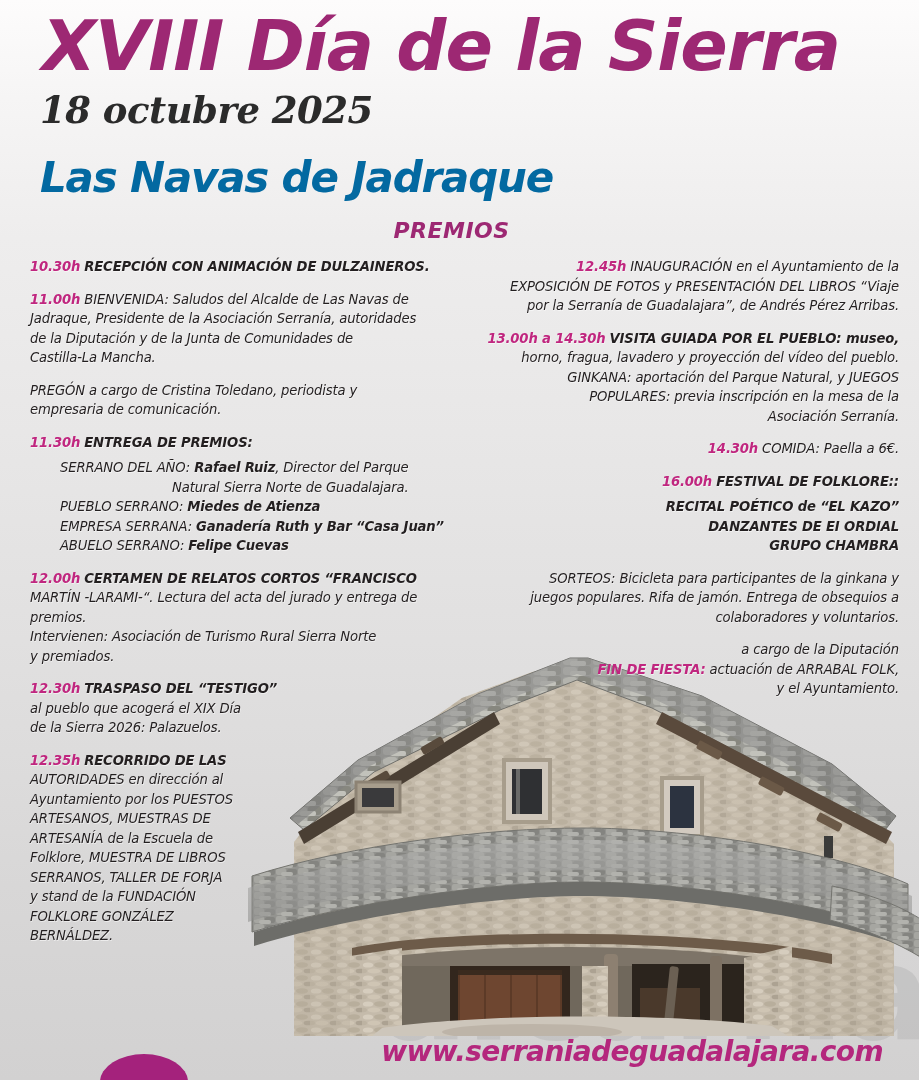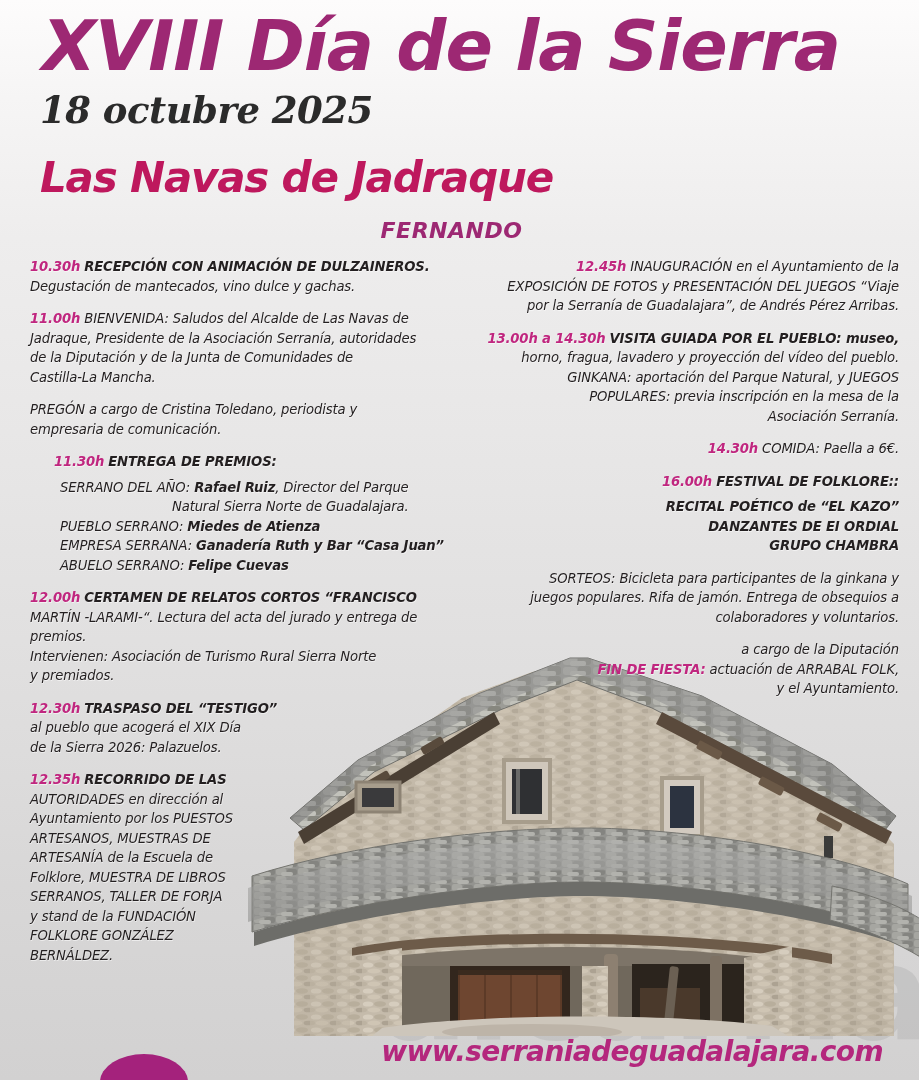--- a/index.html
+++ b/index.html
@@ -34,21 +34,21 @@
     flex-direction:column;
   }
   .sub-date{
     font-family:"DejaVu Serif","Liberation Serif",serif;
     font-style:italic;font-weight:700;font-size:37px;line-height:44px;
     color:#2b2b2b;letter-spacing:-.5px;
   }
   .sub-place{
     font-family:"DejaVu Sans","Liberation Sans",sans-serif;
     font-style:italic;font-weight:700;font-size:42px;line-height:48px;
-    color:#be185d;letter-spacing:-1.2px;
+    color:#0369a1;letter-spacing:-1.2px;
   }
   .programa{
     text-align:center;margin:16px 0 0 0;
     font-style:italic;font-weight:700;font-size:22px;letter-spacing:.5px;
     color:#9d2873;
   }
 
   
   .photo{
     position:absolute;left:232px;top:636px;width:690px;height:400px;z-index:2;
@@ -58,21 +58,21 @@
   
   .columns{
     position:relative;z-index:5;display:flex;
     padding:14px 14px 0 14px;gap:10px;
   }
   .col{width:50%;}
   .col-left{padding-left:16px;}
   .col-right{padding-right:6px;text-align:right;}
 
   .blk{margin:0 0 13px 0;}
-  .blk.tight{margin-bottom:6px;margin-left:24px;}
+  .blk.tight{margin-bottom:6px;}
   .blk.indent{margin-left:30px;}
   .ln{
     font-family:"DejaVu Sans","Liberation Sans",sans-serif;
     font-style:italic;font-size:13.2px;line-height:19.5px;
     color:#231f20;letter-spacing:-.15px;
     text-shadow:0.6px 0.6px 0 rgba(255,255,255,.55);
   }
   .ln.b{font-weight:700;}
   .time{color:#c0267f;font-weight:700;font-style:italic;}
   .cap{font-weight:700;}
@@ -98,21 +98,21 @@
 <body>
 
 <div class="watermark">alcarria</div>
 
 <div class="header">
   <h1 class="title">XVIII Día de la Sierra</h1>
   <div class="subtitle-row">
     <span class="sub-date">18 octubre 2025</span>
     <span class="sub-place">Las Navas de Jadraque</span>
   </div>
-  <div class="programa">FERNANDO</div>
+  <div class="programa">PREMIOS</div>
 </div>
 
 <div class="photo">
   <svg viewBox="0 0 690 400" width="690" height="400" preserveAspectRatio="none" aria-hidden="true">
     <defs>
       <linearGradient id="wallG" x1="0" y1="0" x2="0" y2="1">
         <stop offset="0%" stop-color="#c9bfae"></stop>
         <stop offset="45%" stop-color="#bfb5a5"></stop>
         <stop offset="100%" stop-color="#b3a998"></stop>
       </linearGradient>
@@ -219,21 +219,20 @@
     <ellipse cx="300" cy="396" rx="90" ry="8" fill="#bdb4a8"></ellipse>
   </svg>
 </div>
 
 <div class="columns">
 
   <div class="col col-left">
 
     <div class="blk">
       <div class="ln"><span class="time">10.30h</span> <span class="cap">RECEPCIÓN CON ANIMACIÓN DE DULZAINEROS.</span></div>
-      <div class="ln">Degustación de mantecados, vino dulce y gachas.</div>
     </div>
 
     <div class="blk">
       <div class="ln"><span class="time">11.00h</span> <span>BIENVENIDA: Saludos del Alcalde de Las Navas de</span></div>
       <div class="ln">Jadraque, Presidente de la Asociación Serranía, autoridades</div>
       <div class="ln">de la Diputación y de la Junta de Comunidades de</div>
       <div class="ln">Castilla-La Mancha.</div>
     </div>
 
     <div class="blk">
@@ -279,21 +278,21 @@
       <div class="ln">FOLKLORE GONZÁLEZ</div>
       <div class="ln">BERNÁLDEZ.</div>
     </div>
 
   </div>
 
   <div class="col col-right">
 
     <div class="blk">
       <div class="ln"><span class="time">12.45h</span> <span>INAUGURACIÓN en el Ayuntamiento de la</span></div>
-      <div class="ln">EXPOSICIÓN DE FOTOS y PRESENTACIÓN DEL JUEGOS “Viaje</div>
+      <div class="ln">EXPOSICIÓN DE FOTOS y PRESENTACIÓN DEL LIBROS “Viaje</div>
       <div class="ln">por la Serranía de Guadalajara”, de Andrés Pérez Arribas.</div>
     </div>
 
     <div class="blk">
       <div class="ln"><span class="time">13.00h a 14.30h</span> <span class="cap">VISITA GUIADA POR EL PUEBLO: museo,</span></div>
       <div class="ln">horno, fragua, lavadero y proyección del vídeo del pueblo.</div>
       <div class="ln">GINKANA: aportación del Parque Natural, y  JUEGOS</div>
       <div class="ln">POPULARES: previa inscripción en la mesa de la</div>
       <div class="ln">Asociación Serranía.</div>
     </div>

